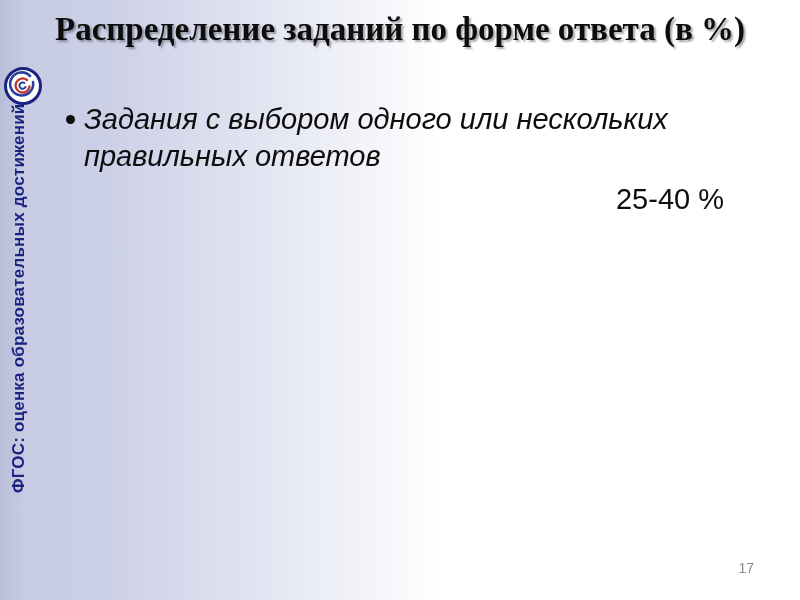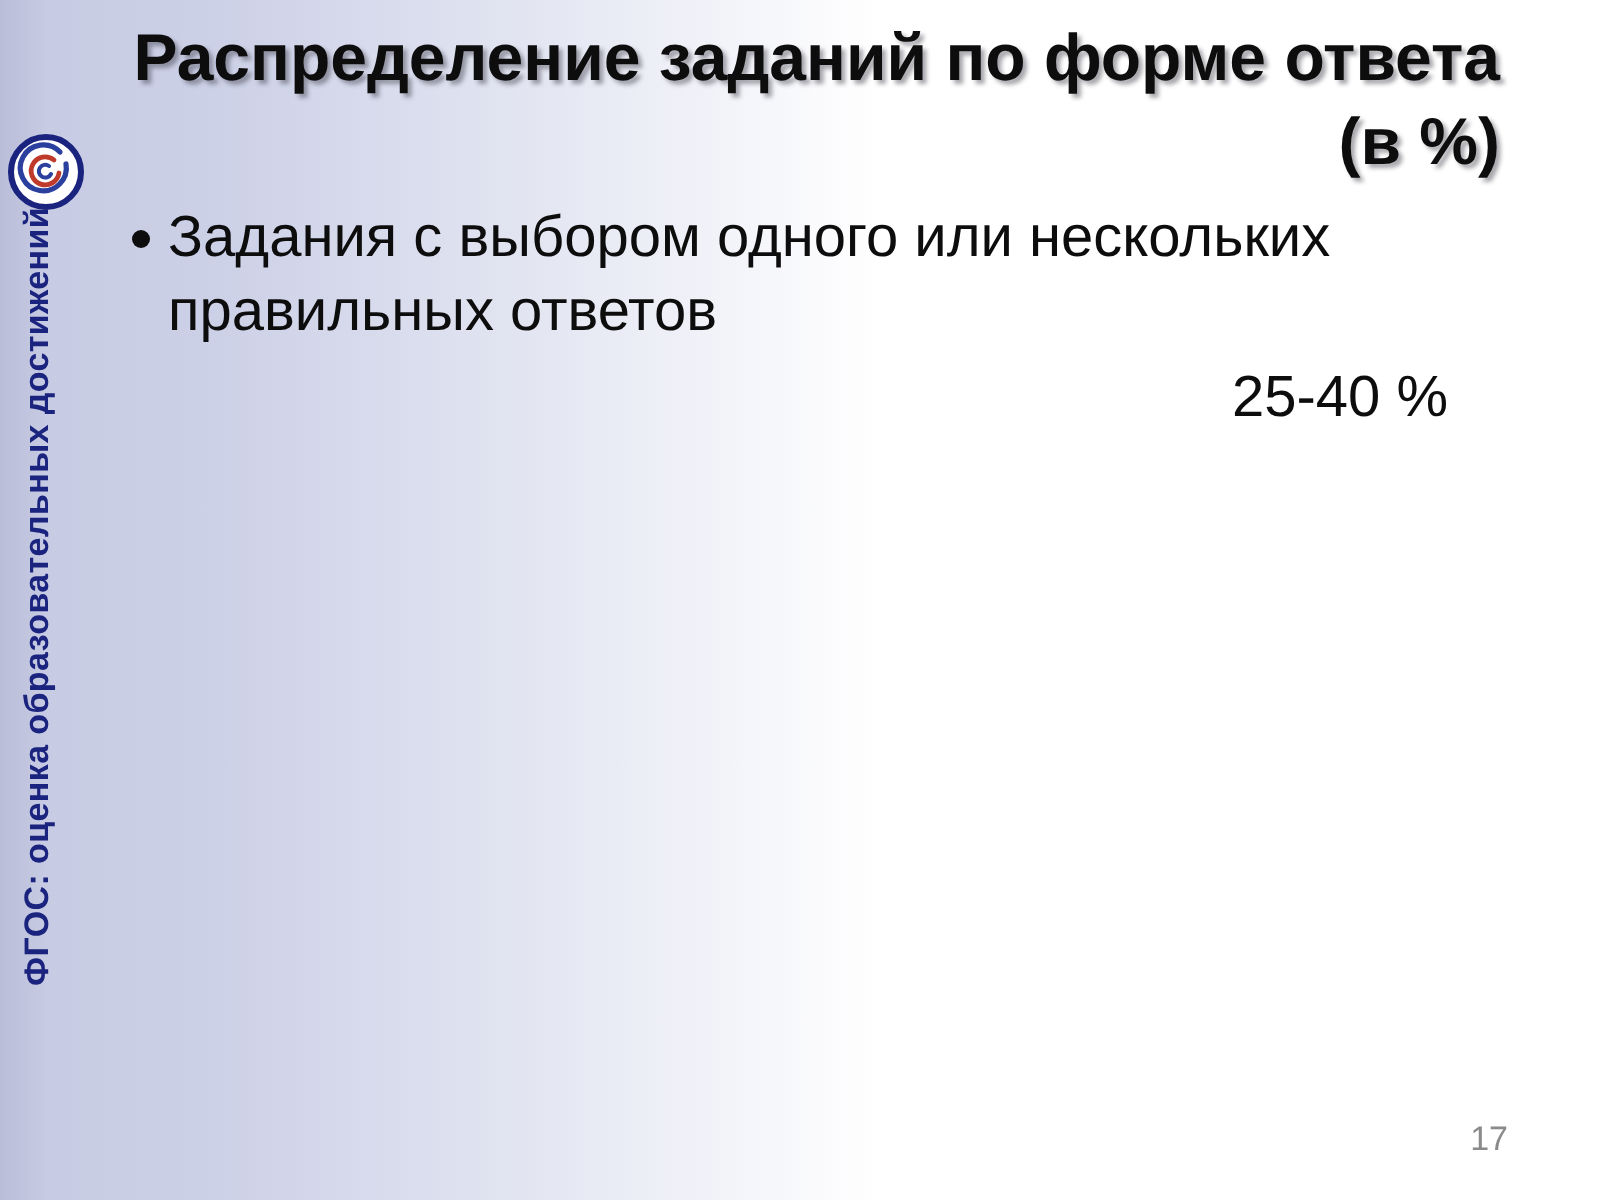--- a/index.html
+++ b/index.html
@@ -34,26 +34,27 @@
     color: #1a237e;
     letter-spacing: 0.2px;
   }
 
   
   .title {
     position: absolute;
     left: 50px;
     top: 8px;
     width: 700px;
-    text-align: right;
+    text-align: center;
     font-size: 33px;
     font-weight: bold;
     color: #0d0d0d;
     line-height: 1.28;
     text-shadow: 2px 2px 2px rgba(60,60,70,0.45);
+    font-family: Liberation Serif, serif;
   }
 
   
   .content {
     position: absolute;
     left: 64px;
     top: 101px;
     width: 660px;
   }
   .bullet-item { margin-bottom: 5px; }
@@ -67,35 +68,36 @@
     height: 9px;
     margin: 14px 9px 0 2px;
     border-radius: 50%;
     background: #0d0d0d;
   }
   .bullet-text {
     font-size: 29px;
     line-height: 1.28;
     color: #0d0d0d;
     width: 630px;
+    font-style: italic;
   }
   .bullet-value {
     font-size: 29px;
     line-height: 1.28;
     color: #0d0d0d;
     margin: 6px 0 6px 48px;
     text-align: right;
   }
 
   
   .page-number {
     position: absolute;
     right: 46px;
     top: 560px;
-    font-size: 17px;
+    font-size: 14px;
     color: #8a8a8a;
   }
 </style>
 </head>
 <body>
 
 <div class="slide">
 
   <svg class="logo" viewBox="0 0 40 40">
     <circle cx="20" cy="20" r="17.5" fill="#ffffff" stroke="#1a237e" stroke-width="3"></circle>

